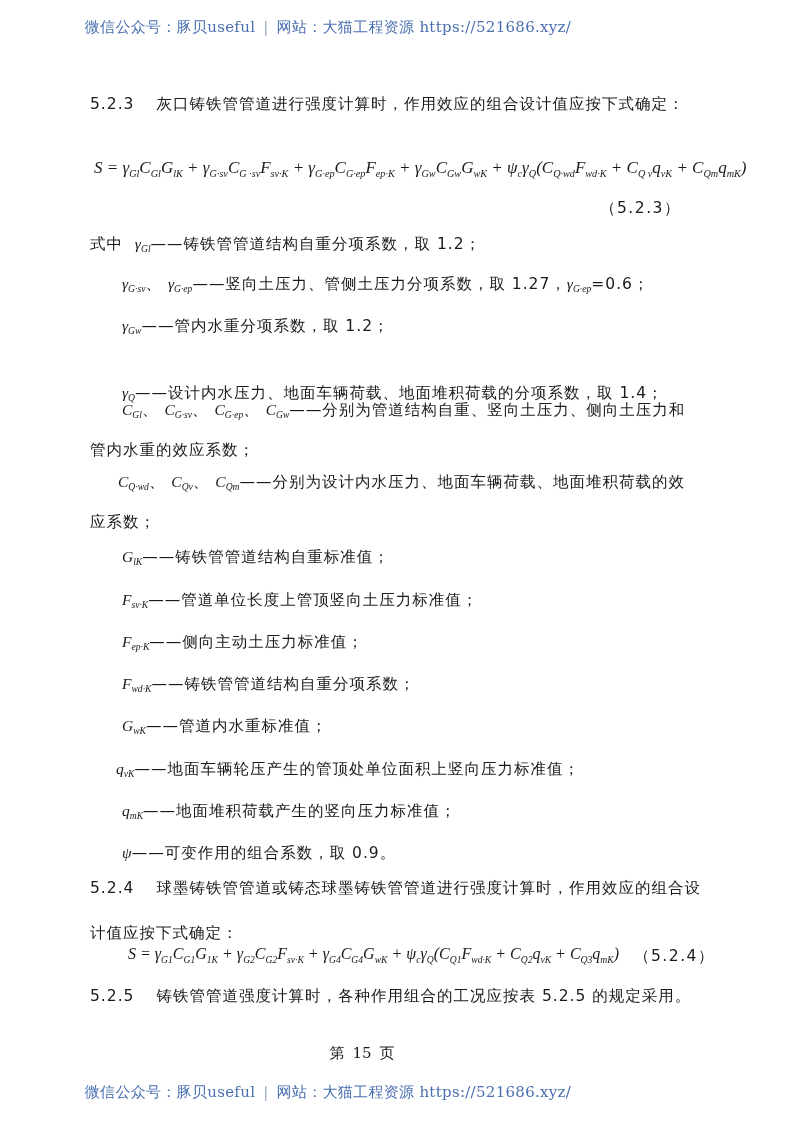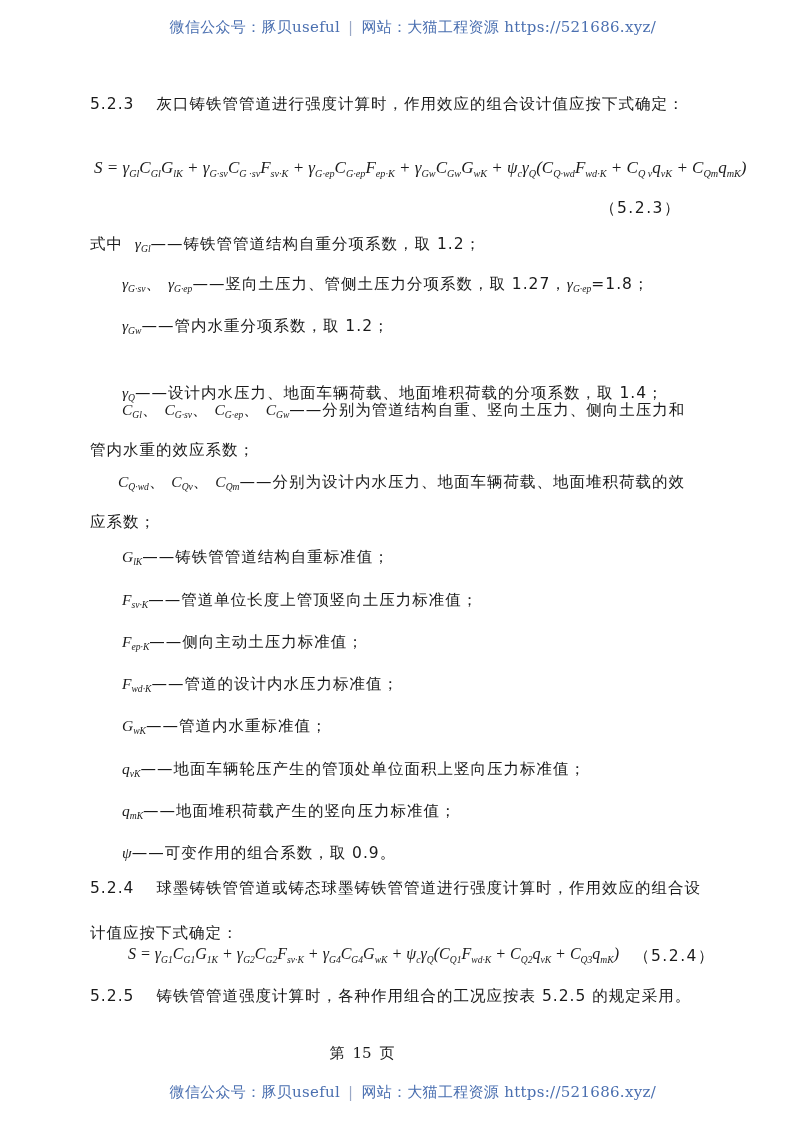--- a/index.html
+++ b/index.html
@@ -1,18 +1,18 @@
 <!DOCTYPE html>
 <html><head>
 <meta charset="utf-8">
 <style>
   html, body { margin:0; padding:0; background:#ffffff; }
   body { width:800px; height:1132px; position:relative; overflow:hidden; color:#1a1a1a;
          font-family: "DejaVu Sans", "Liberation Sans", sans-serif; }
-  .wm { position:absolute; left:0; width:656px; text-align:right; color:#4a6fb0;
+  .wm { position:absolute; left:0; width:656px; text-align:center; color:#4a6fb0;
         font-family:"DejaVu Serif", "Liberation Serif", serif; font-size:15px; letter-spacing:0.3px; }
   .wm .sep { color:#9aa8c6; margin:0 8px; }
   .line { position:absolute; font-size:15.5px; letter-spacing:1px; white-space:nowrap; }
   .math { font-family:"Liberation Serif","DejaVu Serif",serif; font-style:italic; letter-spacing:0; }
   .math sub { font-size:0.62em; vertical-align:-0.35em; font-style:italic; }
   .formula { position:absolute; font-family:"Liberation Serif","DejaVu Serif",serif; font-style:italic; font-size:17px; white-space:nowrap; letter-spacing:0; }
   .formula sub { font-size:0.6em; vertical-align:-0.4em; }
   .eqno { position:absolute; font-size:15.5px; letter-spacing:1.5px; }
   .pageno { position:absolute; left:0; width:724px; text-align:center; font-family:"DejaVu Serif","Liberation Serif",serif; font-size:15px; }
   .pageno span { margin:0 4px; }
@@ -31,21 +31,21 @@
 <div class="formula" style="left:94px; top:158px;">
 S = γ<sub>Gl</sub>C<sub>Gl</sub>G<sub>lK</sub> + γ<sub>G·sv</sub>C<sub>G ·sv</sub>F<sub>sv·K</sub> + γ<sub>G·ep</sub>C<sub>G·ep</sub>F<sub>ep·K</sub> + γ<sub>Gw</sub>C<sub>Gw</sub>G<sub>wK</sub> + ψ<sub>c</sub>γ<sub>Q</sub>(C<sub>Q·wd</sub>F<sub>wd·K</sub> + C<sub>Q v</sub>q<sub>vK</sub> + C<sub>Qm</sub>q<sub>mK</sub>)
 </div>
 <div class="eqno" style="left:600px; top:198px;">（5.2.3）</div>
 
 <div class="line" style="left:90px; top:234px;">
   <span>式中</span>&nbsp;&nbsp;<span class="math">γ<sub>Gl</sub></span><span>——铸铁管管道结构自重分项系数，取 1.2；</span>
 </div>
 
 <div class="line" style="left:122px; top:274px;">
-  <span class="math">γ<sub>G·sv</sub></span>、 <span class="math">γ<sub>G·ep</sub></span><span>——竖向土压力、管侧土压力分项系数，取 1.27，</span><span class="math">γ<sub>G·ep</sub></span><span>=1.8；</span>
+  <span class="math">γ<sub>G·sv</sub></span>、 <span class="math">γ<sub>G·ep</sub></span><span>——竖向土压力、管侧土压力分项系数，取 1.27，</span><span class="math">γ<sub>G·ep</sub></span><span>=0.6；</span>
 </div>
 
 <div class="line" style="left:122px; top:316px;">
   <span class="math">γ<sub>Gw</sub></span><span>——管内水重分项系数，取 1.2；</span>
 </div>
 
 <div class="line" style="left:122px; top:358px;margin-top:25px;">
   <span class="math">γ<sub>Q</sub></span><span>——设计内水压力、地面车辆荷载、地面堆积荷载的分项系数，取 1.4；</span>
 </div>
 
@@ -65,28 +65,28 @@
 
 <div class="line" style="left:122px; top:590px;">
   <span class="math">F<sub>sv·K</sub></span><span>——管道单位长度上管顶竖向土压力标准值；</span>
 </div>
 
 <div class="line" style="left:122px; top:632px;">
   <span class="math">F<sub>ep·K</sub></span><span>——侧向主动土压力标准值；</span>
 </div>
 
 <div class="line" style="left:122px; top:674px;">
-  <span class="math">F<sub>wd·K</sub></span><span>——管道的设计内水压力标准值；</span>
+  <span class="math">F<sub>wd·K</sub></span><span>——铸铁管管道结构自重分项系数；</span>
 </div>
 
 <div class="line" style="left:122px; top:716px;">
   <span class="math">G<sub>wK</sub></span><span>——管道内水重标准值；</span>
 </div>
 
-<div class="line" style="left:122px; top:759px;">
+<div class="line" style="left:116px; top:759px;">
   <span class="math">q<sub>vK</sub></span><span>——地面车辆轮压产生的管顶处单位面积上竖向压力标准值；</span>
 </div>
 
 <div class="line" style="left:122px; top:801px;">
   <span class="math">q<sub>mK</sub></span><span>——地面堆积荷载产生的竖向压力标准值；</span>
 </div>
 
 <div class="line" style="left:122px; top:843px;">
   <span class="math">ψ</span><span>——可变作用的组合系数，取 0.9。</span>
 </div>

